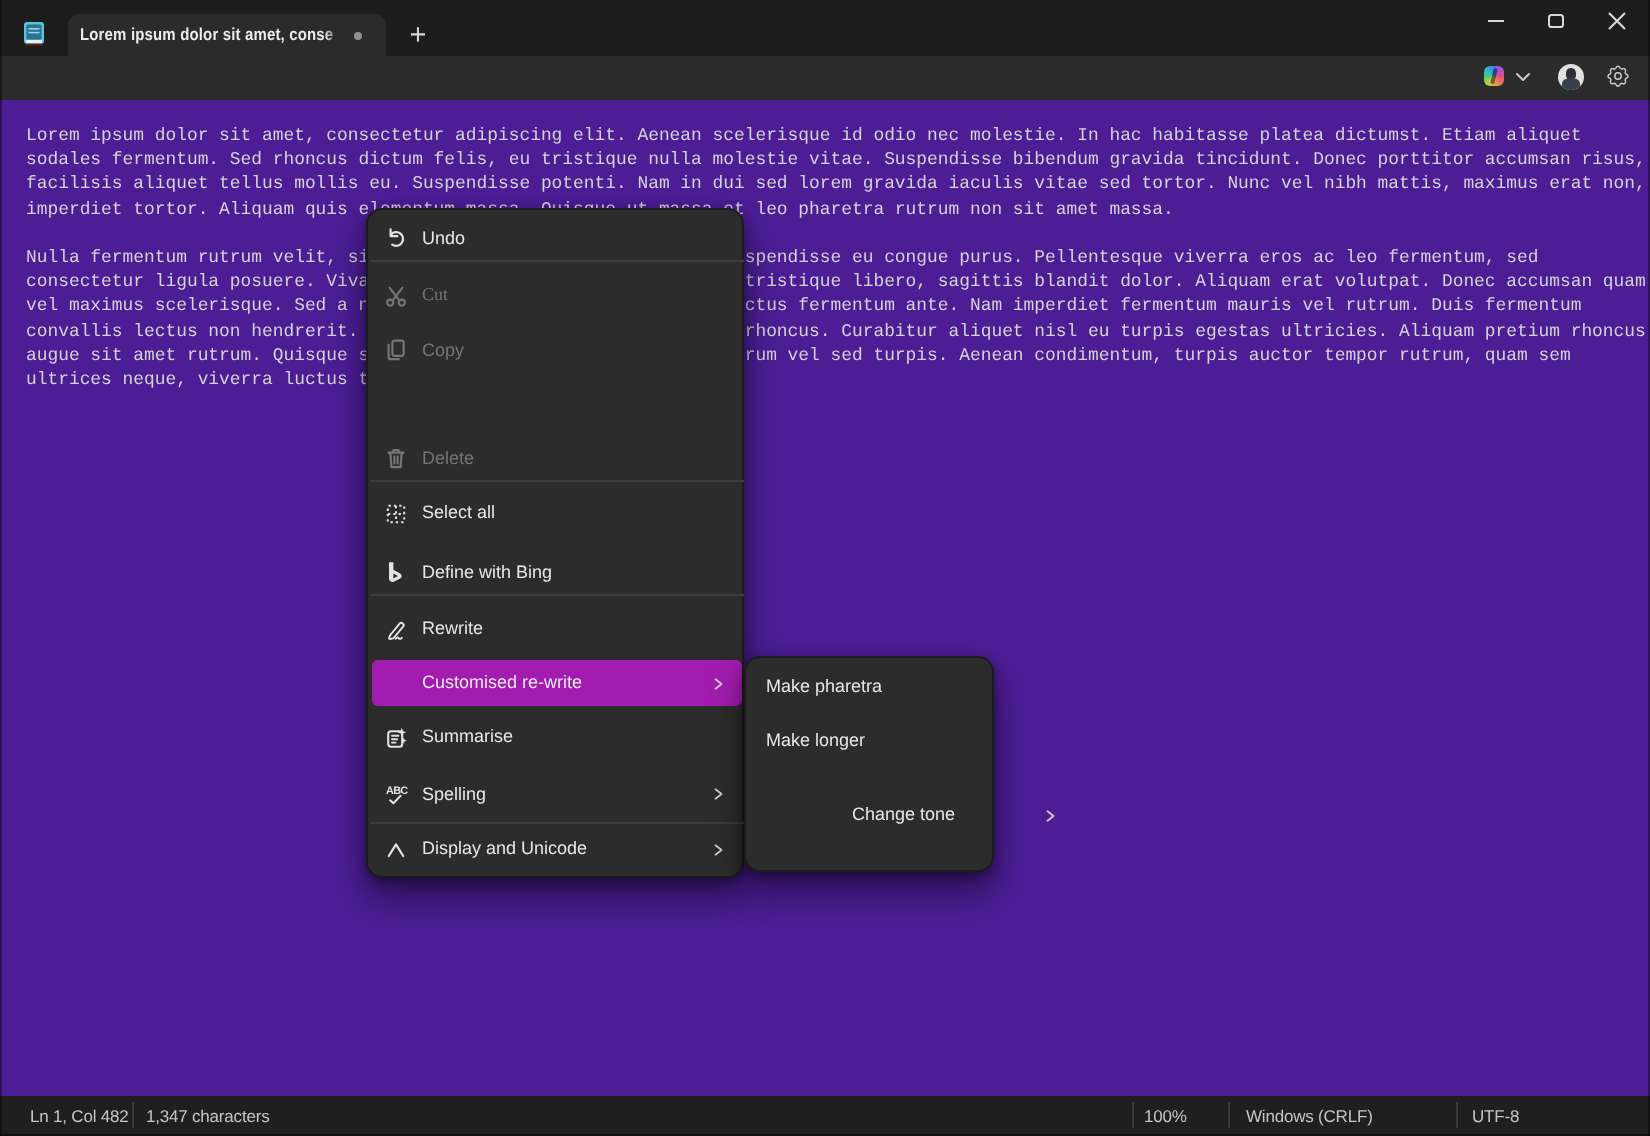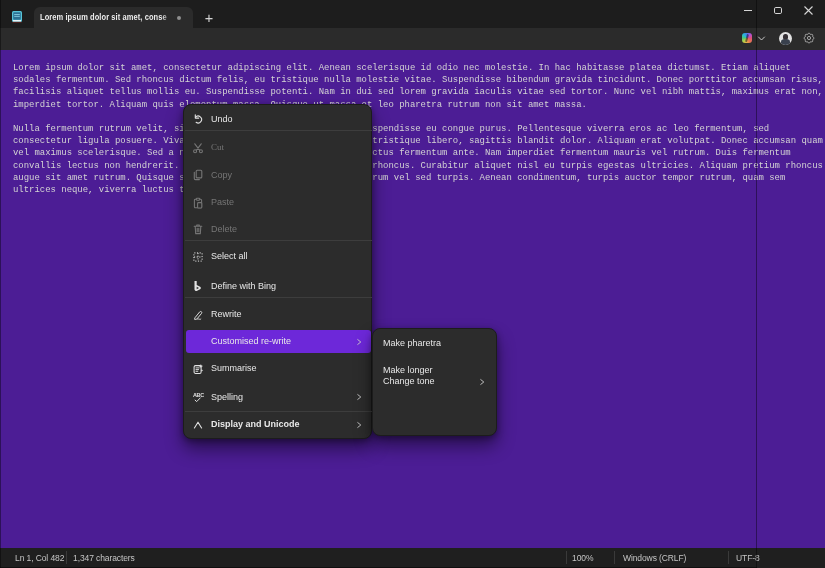--- a/index.html
+++ b/index.html
@@ -1,19 +1,19 @@
 <!DOCTYPE html>
 <html><head>
 <meta charset="utf-8">
 <style>
 * { margin:0; padding:0; box-sizing:border-box; }
 svg { display:block; }
 html,body { width:825px; height:568px; overflow:hidden; background:#262626;
   font-family:"Liberation Sans", sans-serif; }
-#win { position:absolute; inset:0; width:757px; height:568px; background:#262626; }
+#win { position:absolute; inset:0; width:825px; height:568px; background:#262626; }
 #win:after { content:""; position:absolute; inset:0; z-index:99; pointer-events:none;
   box-shadow: inset 1px 0 0 rgba(0,0,0,.4), inset -1px 0 0 rgba(0,0,0,.4), inset 0 -1px 0 rgba(0,0,0,.5); }
 
 #titlebar { position:absolute; left:0; top:0; width:825px; height:28px; background:#1d1d1d; }
 #tab { position:absolute; left:34px; top:7px; width:159px; height:21px; background:#2b2b2b;
   border-radius:6px 6px 0 0; }
 #tabtitle { position:absolute; left:5.5px; top:5px; width:152px; font-size:8.6px; font-weight:700; letter-spacing:-0.1px; transform:scaleX(0.87); transform-origin:0 0;
   color:#ececec; white-space:nowrap; overflow:hidden; letter-spacing:0.1px;
   -webkit-mask-image:linear-gradient(90deg,#000 92%,transparent 100%); }
 #tabdot { position:absolute; left:143px; top:9px; width:4px; height:4px; border-radius:50%; background:#8f8f8f; }
@@ -56,21 +56,21 @@
   background:#2c2c2c; border:1px solid #1c1c1c; border-radius:8px;
   box-shadow:0 10px 18px rgba(0,0,0,0.46), 0 2px 6px rgba(0,0,0,0.35); }
 #submenu { position:absolute; left:372px; top:328px; width:125px; height:108px;
   background:#2c2c2c; border:1px solid #1c1c1c; border-radius:8px;
   box-shadow:0 10px 18px rgba(0,0,0,0.46), 0 2px 6px rgba(0,0,0,0.35); }
 .mi { position:absolute; left:2px; width:185px; height:23px; border-radius:3px; }
 .mi .lbl { position:absolute; left:25px; top:6px; font-size:9px; color:#e8e8e8; white-space:nowrap; }
 .mi.dis .lbl { color:#757575; }
 .mi .ic { position:absolute; left:5.5px; top:5.5px; width:12px; height:12px; }
 .mi .arrow { position:absolute; right:8px; top:7.5px; width:8px; height:8px; }
-.mi.hl { background:#6d28d9; }
+.mi.hl { background:#a21caf; }
 .msep { position:absolute; left:1px; width:187px; height:1px; background:#3d3d3d; }
 .smi { position:absolute; left:5px; width:115px; height:24px; border-radius:4px; }
 .smi .lbl { position:absolute; left:5px; top:6px; font-size:9px; color:#e8e8e8; white-space:nowrap; }
 .smi .arrow { position:absolute; right:7px; top:7.5px; width:8px; height:8px; }
 </style>
 </head>
 <body>
 <div id="win">
   <div id="titlebar">
     <div id="tab">
@@ -158,28 +158,20 @@
         </svg>
         <div class="lbl">Cut</div>
       </div>
 <div class="mi dis" style="top:58.5px;">
         <svg class="ic" width="12" height="12" viewBox="0 0 12 12">
           <rect x="4.2" y="1.3" width="5.6" height="7.6" rx="1" stroke="#757575" stroke-width="1.1" fill="none" stroke-linecap="round" stroke-linejoin="round"></rect>
           <path d="M2.3 3.4 L2.3 9.6 C2.3 10.2 2.7 10.6 3.3 10.6 L7.4 10.6" stroke="#757575" stroke-width="1.1" fill="none" stroke-linecap="round" stroke-linejoin="round"></path>
         </svg>
         <div class="lbl">Copy</div>
       </div>
-<div class="mi dis" style="top:86.0px;">
-        <svg class="ic" width="12" height="12" viewBox="0 0 12 12">
-          <rect x="2.4" y="2.2" width="7.2" height="8.6" rx="1" stroke="#757575" stroke-width="1.05" fill="none"></rect>
-          <rect x="4.3" y="1.2" width="3.4" height="2" rx="0.6" fill="#2c2c2c" stroke="#757575" stroke-width="1.05"></rect>
-          <rect x="5.6" y="5.6" width="4.2" height="5.4" rx="0.8" fill="#2c2c2c" stroke="#757575" stroke-width="1.05"></rect>
-        </svg>
-        <div class="lbl">Paste</div>
-      </div>
 <div class="mi dis" style="top:112.5px;">
         <svg class="ic" width="12" height="12" viewBox="0 0 12 12">
           <path d="M2.2 3.3 L9.8 3.3 M4.7 3.1 L4.7 2 L7.3 2 L7.3 3.1 M3.2 3.5 L3.7 10.6 L8.3 10.6 L8.8 3.5 M5.2 5.2 L5.2 8.8 M6.8 5.2 L6.8 8.8" stroke="#757575" stroke-width="1.1" fill="none" stroke-linecap="round" stroke-linejoin="round"></path>
         </svg>
         <div class="lbl">Delete</div>
       </div>
 <div class="mi" style="top:140.0px;">
         <svg class="ic" width="12" height="12" viewBox="0 0 12 12">
           <rect x="1.9" y="1.9" width="8.2" height="8.2" rx="0.4" stroke="#e2e2e2" stroke-width="1" fill="none" stroke-dasharray="1.15 1.5"></rect>
           <path d="M6 2 L6 10 M2 6 L10 6" stroke="#e2e2e2" stroke-width="1" fill="none" stroke-dasharray="1.15 1.5"></path>
@@ -218,37 +210,37 @@
 <div class="mi" style="top:280.5px;">
         <svg class="ic" width="12" height="12" viewBox="0 0 12 12">
           <text x="1.0" y="5.8" font-family="Liberation Sans" font-weight="bold" font-size="5.4" fill="#e2e2e2" letter-spacing="-0.3">ABC</text>
           <path d="M3.1 9.1 L4.7 10.6 L8.3 6.9" stroke="#e2e2e2" stroke-width="1" fill="none" stroke-linecap="round" stroke-linejoin="round"></path>
         </svg>
         <div class="lbl">Spelling</div>
         <svg class="arrow" width="8" height="8" viewBox="0 0 9 9">
           <path d="M3.1 1.8 L6.5 4.5 L3.1 7.2" stroke="#cfcfcf" stroke-width="1" fill="none" stroke-linecap="round" stroke-linejoin="round"></path>
         </svg>
       </div>
-<div class="mi" style="top:308.0px;font-weight:bold;">
+<div class="mi" style="top:308.0px;">
         <svg class="ic" width="12" height="12" viewBox="0 0 12 12">
           <path d="M2.4 9 L6 3.2 L9.6 9" stroke="#e2e2e2" stroke-width="1.1" fill="none" stroke-linecap="round" stroke-linejoin="round"></path>
         </svg>
         <div class="lbl">Display and Unicode</div>
         <svg class="arrow" width="8" height="8" viewBox="0 0 9 9">
           <path d="M3.1 1.8 L6.5 4.5 L3.1 7.2" stroke="#cfcfcf" stroke-width="1" fill="none" stroke-linecap="round" stroke-linejoin="round"></path>
         </svg>
       </div>
     </div>
   <div id="submenu">
       <div class="smi" style="top:3.0px;">
         <div class="lbl">Make pharetra</div>
       </div>
 <div class="smi" style="top:29.5px;">
         <div class="lbl">Make longer</div>
       </div>
-<div class="smi" style="top:41px;">
+<div class="smi" style="top:67px;margin-left:43px;">
         <div class="lbl">Change tone</div>
         <svg class="arrow" width="8" height="8" viewBox="0 0 9 9">
           <path d="M3.1 1.8 L6.5 4.5 L3.1 7.2" stroke="#cfcfcf" stroke-width="1" fill="none" stroke-linecap="round" stroke-linejoin="round"></path>
         </svg>
       </div>
     </div>
 </div>
 
 </body></html>

